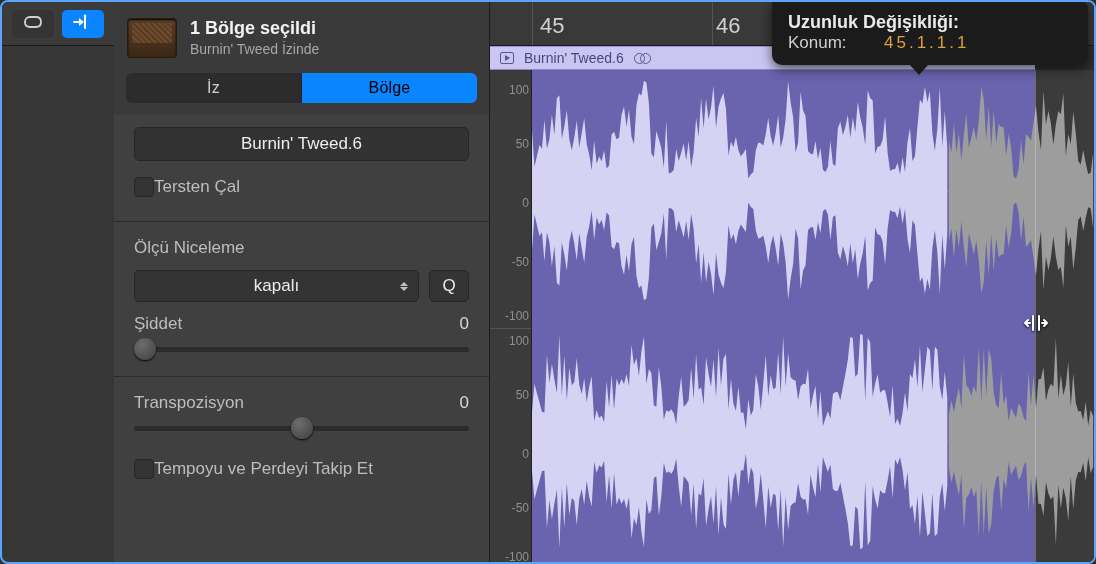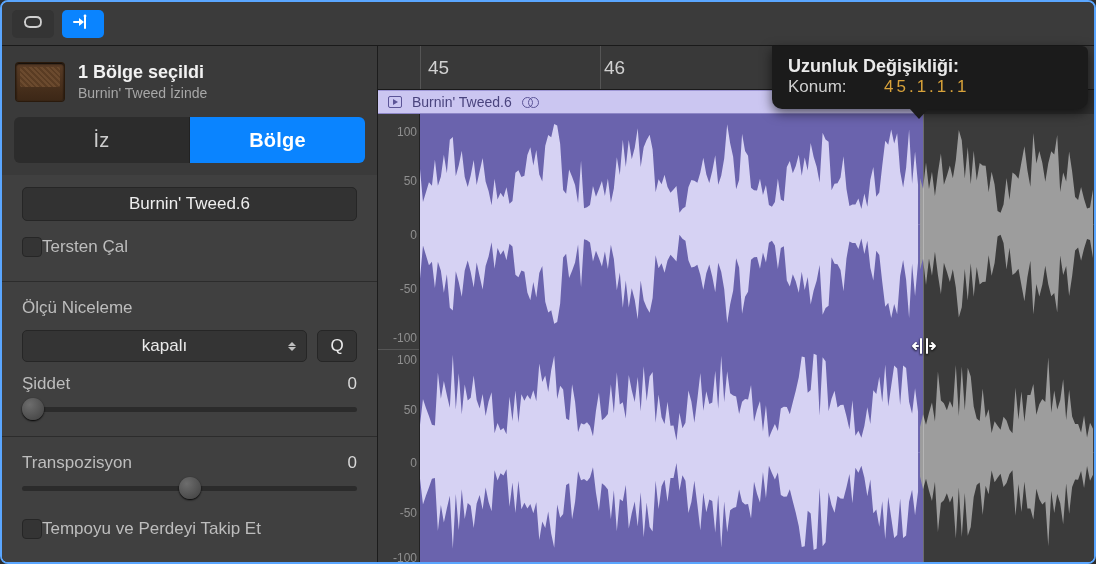--- a/index.html
+++ b/index.html
@@ -1,34 +1,34 @@
 <!DOCTYPE html>
 <html><head>
 <meta charset="utf-8">
 <style>
   *{box-sizing:border-box;margin:0;padding:0;font-family:-apple-system,"Helvetica Neue",Arial,sans-serif;-webkit-font-smoothing:antialiased}
   html,body{width:1096px;height:564px;overflow:hidden;background:#2d2d2d}
-  .app{width:1096px;height:564px;background:#363636;border:2px solid #5aa6ff;border-radius:8px;display:flex;flex-direction:column;overflow:hidden}
+  .app{width:1096px;height:564px;background:#363636;border:2px solid #5aa6ff;border-radius:8px;display:flex;flex-direction:row;overflow:hidden}
   
   .top-toolbar{height:44px;background:#3b3b3b;border-bottom:1px solid #1a1a1a;display:flex;align-items:center;padding:0 10px;gap:8px}
   .tb-btn{width:42px;height:28px;border-radius:5px;display:flex;align-items:center;justify-content:center;background:#343434;color:#cfcfcf}
   .tb-btn.active{background:#0a84ff;color:#fff}
   
   .body{flex:1;display:flex;min-height:0}
   .inspector{width:376px;background:#3a3a3a;border-right:1px solid #1c1c1c;display:flex;flex-direction:column;color:#d9d9d9;font-size:15px}
   .ins-head{display:flex;align-items:center;gap:14px;padding:16px 14px 10px 14px}
   .amp-thumb{width:48px;height:38px;border-radius:3px;background:linear-gradient(#5a3d27,#3c2716);position:relative;box-shadow:0 1px 2px #000 inset,0 0 0 1px #2a1a0c}
   .amp-thumb::before{content:"";position:absolute;inset:4px 4px 14px 4px;border-radius:2px;background:repeating-linear-gradient(45deg,#6b4a2e 0 2px,#5a3c23 2px 4px)}
   .head-text .t1{font-size:18px;font-weight:600;color:#f2f2f2}
   .head-text .t2{font-size:14px;color:#a7a7a7;margin-top:2px}
   .seg{display:flex;padding:6px 12px 12px 12px;gap:0}
-  .seg button{flex:1;height:46px;border:none;background:#2c2c2c;color:#cdcdcd;font-size:20px;letter-spacing:.2px}
+  .seg button{flex:1;height:30px;border:none;background:#2c2c2c;color:#cdcdcd;font-size:16px;letter-spacing:.2px}
   .seg button:first-child{border-radius:6px 0 0 6px;border-right:1px solid #222}
   .seg button:last-child{border-radius:0 6px 6px 0}
-  .seg button.sel{background:#0a84ff;color:#ffffff;font-weight:700}
+  .seg button.sel{background:#0a84ff;color:#000000;font-weight:400}
   .ins-panel{flex:1;background:#404040;padding:12px 20px 0 20px;overflow:hidden;display:flex;flex-direction:column;gap:12px}
   .name-field{height:34px;background:#323232;border:1px solid #262626;border-radius:5px;color:#eee;font-size:17px;display:flex;align-items:center;justify-content:center}
   .chk-row{display:flex;align-items:flex-end;gap:0;padding:4px 0 8px 0}
   .chk{width:20px;height:20px;border-radius:4px;background:#343434;border:1px solid #262626}
   .divider{height:1px;background:#2c2c2c;margin:4px -20px}
   .label{color:#bdbdbd;font-size:17px}
   .row{display:flex;align-items:flex-start;gap:10px}
   .pop{flex:1;height:32px;background:#343434;border:1px solid #262626;border-radius:5px;display:flex;align-items:center;justify-content:center;color:#eaeaea;font-size:17px;position:relative}
   .pop .chev{position:absolute;right:10px;display:flex;flex-direction:column;gap:1px}
   .pop .chev span{width:0;height:0;border-left:4px solid transparent;border-right:4px solid transparent}
@@ -37,21 +37,21 @@
   .qbtn{width:40px;height:32px;background:#343434;border:1px solid #262626;border-radius:5px;color:#eaeaea;font-size:17px;display:flex;align-items:center;justify-content:center}
   .slider-row{display:flex;justify-content:space-between;align-items:center}
   .slider-row .val{color:#d9d9d9;font-size:17px}
   .slider{position:relative;height:22px;margin-top:4px}
   .slider .track{position:absolute;left:0;right:0;top:50%;height:5px;margin-top:-2.5px;background:#2b2b2b;border-radius:3px}
   .slider .thumb{position:absolute;top:50%;width:22px;height:22px;margin-top:-11px;border-radius:50%;background:radial-gradient(circle at 35% 30%,#6d6d6d,#3f3f3f);box-shadow:0 1px 2px #000}
   
   .editor{flex:1;background:#3b3b3b;display:flex;flex-direction:column;min-width:0;position:relative}
   .ruler{height:44px;background:#393939;border-bottom:1px solid #1a1a1a;position:relative;color:#bdbdbd;font-size:18px}
   .ruler .tick{position:absolute;top:0;bottom:0;border-left:1px solid #555}
-  .ruler .lbl{position:absolute;top:11px;font-size:19px;color:#d0d0d0}
+  .ruler .lbl{position:absolute;top:11px;font-size:22px;color:#d0d0d0}
   .region-hdr{height:24px;background:#cbc6f1;border-top:1px solid #9e97d6;border-bottom:1px solid #8d86c7;display:flex;align-items:center;gap:10px;padding:0 10px;color:#4a447e;font-size:14px;position:relative}
   .region-hdr .play{display:inline-flex;width:14px;height:12px;border:1px solid #5b5497;border-radius:2px;align-items:center;justify-content:center}
   .region-hdr .play::after{content:"";width:0;height:0;border-left:5px solid #5b5497;border-top:3px solid transparent;border-bottom:3px solid transparent;margin-left:1px}
   .region-hdr .stereo{display:inline-flex;gap:-4px}
   .region-hdr .stereo span{width:11px;height:11px;border:1.5px solid #5b5497;border-radius:50%}
   .region-hdr .stereo span:last-child{margin-left:-5px}
   .wave-area{flex:1;display:flex;position:relative;min-height:0}
   .scale-col{width:42px;background:#3b3b3b;border-right:1px solid #222;position:relative;color:#8f8f8f;font-size:12px}
   .scale-col .sl{position:absolute;right:2px;transform:translateY(-50%)}
   .scale-col .mid{position:absolute;left:0;right:0;border-top:1px solid #555}

